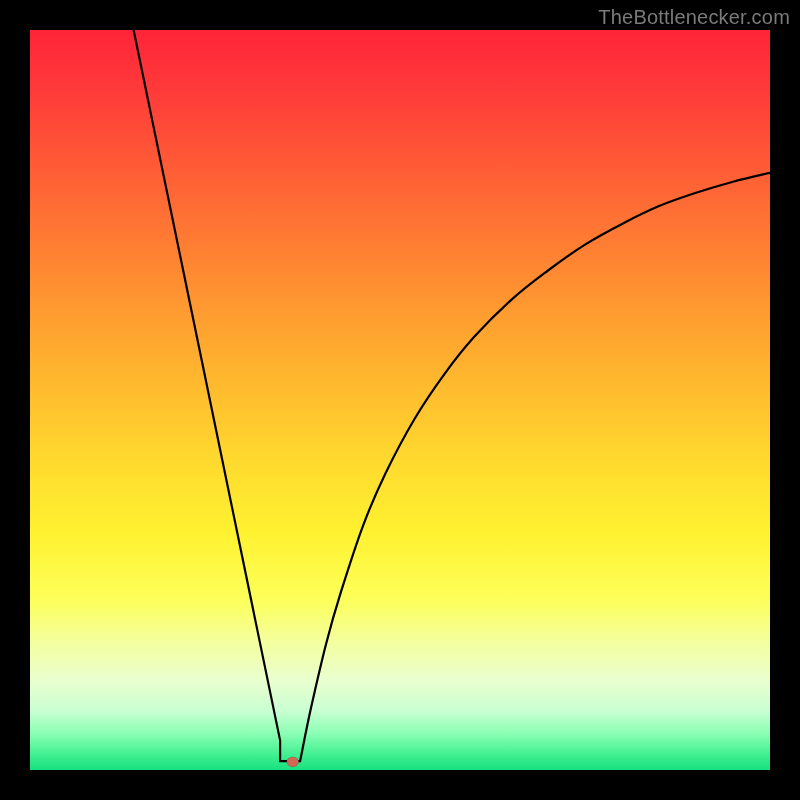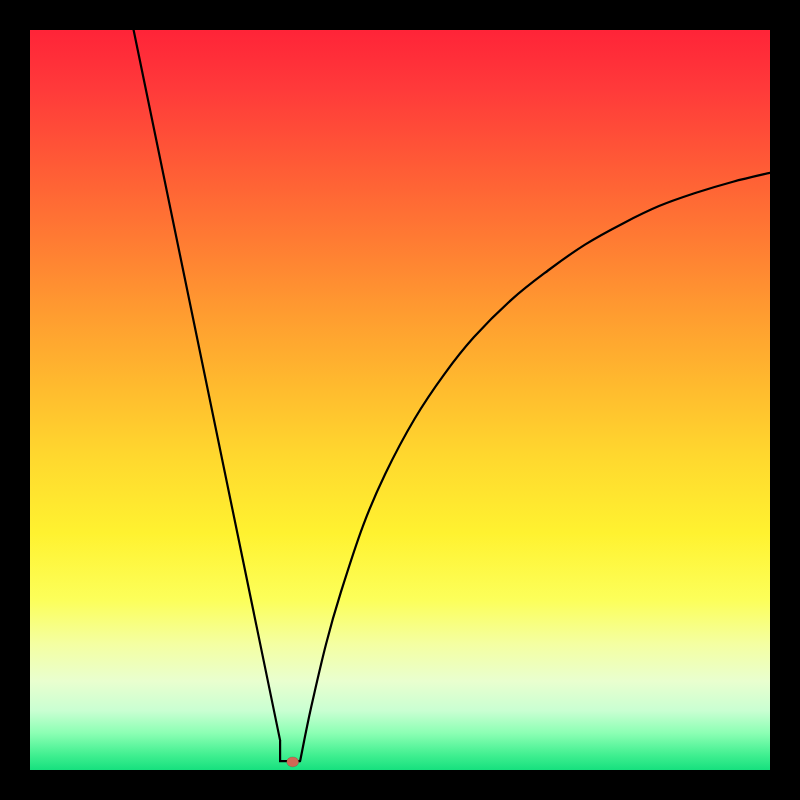--- a/index.html
+++ b/index.html
@@ -87,13 +87,14 @@
 <div class="stage">
   <div class="plot-area">
     <div class="gradient-bg"></div>
     <svg class="curve-svg" viewBox="0 0 740 740" preserveAspectRatio="none">
       <path class="curve-path" d="M103.6 0.0 L250.1 710.4"></path>
       <path class="small-segment" d="M250.1 710.4 L250.1 731.1 L270.1 731.1"></path>
       <path class="curve-path" d="M270.1 731.1 C272.1 721.4, 276.5 698.1, 281.2 677.1 C285.9 656.1, 290.7 634.8, 296.0 614.2 C301.3 593.6, 304.1 583.7, 310.8 562.4 C317.5 541.1, 325.0 517.1, 333.0 495.8 C341.0 474.5, 345.9 463.3, 355.2 444.0 C364.5 424.7, 374.1 406.5, 384.8 388.5 C395.5 370.5, 403.7 358.8, 414.4 344.1 C425.1 329.4, 432.0 320.4, 444.0 307.1 C456.0 293.8, 467.7 282.1, 481.0 270.1 C494.3 258.1, 504.7 250.5, 518.0 240.5 C531.3 230.5, 541.7 223.0, 555.0 214.6 C568.3 206.2, 578.7 200.8, 592.0 193.9 C605.3 187.0, 615.7 181.7, 629.0 176.1 C642.3 170.5, 652.7 167.2, 666.0 162.8 C679.3 158.4, 689.7 155.3, 703.0 151.7 C716.3 148.1, 733.3 144.4, 740.0 142.8"></path>
       <ellipse class="dot" cx="262.7" cy="731.9" rx="6" ry="5"></ellipse>
     </svg>
   </div>
+  <div class="watermark">TheBottlenecker.com</div>
 </div>
 
 </body></html>

